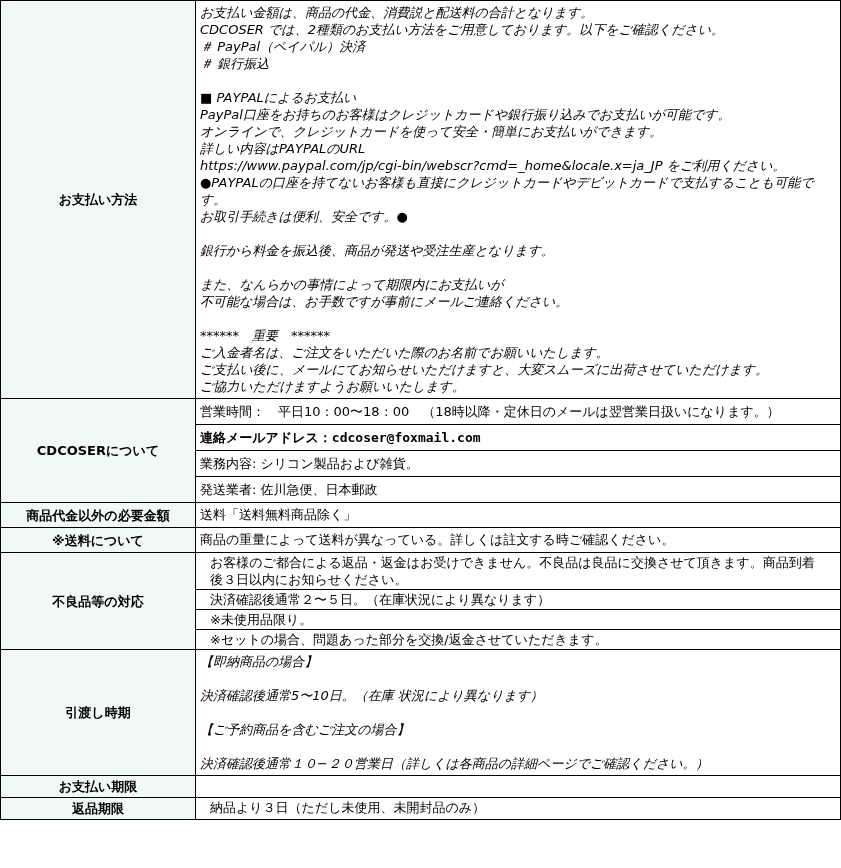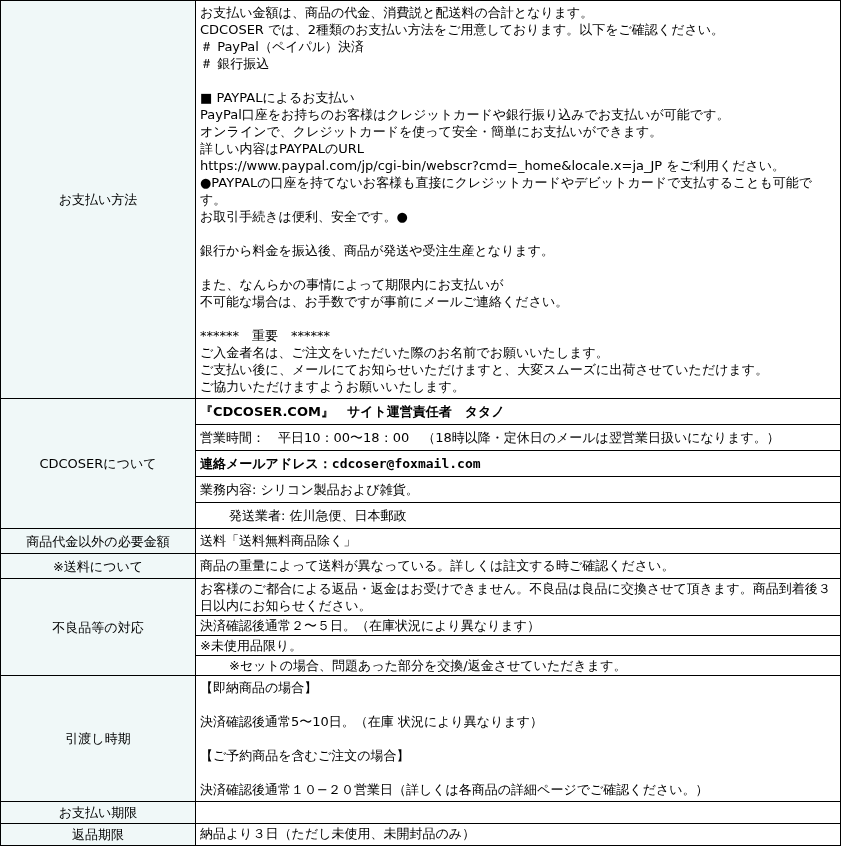--- a/index.html
+++ b/index.html
@@ -23,36 +23,36 @@
   .row{
     display:flex;
     border-bottom:1px solid var(--border-color);
   }
   .label-cell{
     flex:0 0 195px;
     display:flex;
     align-items:center;
     justify-content:center;
     text-align:center;
-    font-weight:normal;
+    font-weight:bold;
     background:var(--header-bg);
     border-right:1px solid var(--border-color);
     padding:2px 12px;
     line-height:17px;
   }
   .content-cell{
     flex:1;
     min-width:0;
   }
   .pad{padding:3px 4px;}
-  .line{line-height:17px;min-height:17px;}
+  .line{line-height:17px;min-height:17px;font-style:italic;}
   .sub-row{border-bottom:1px solid var(--border-color);line-height:17px;}
-  .sub-row:last-child{border-bottom:none;margin-left:29px;}
+  .sub-row:last-child{border-bottom:none;}
   .about-row{padding:4px 4px;}
-  .tight{padding:1px 4px;}
+  .tight{padding:1px 14px;}
   .bold{font-weight:bold;}
   .email{font-family:"DejaVu Sans Mono","Liberation Mono",monospace;}
 </style>
 </head>
 <body>
 
 <div class="shop-table">
 
   <section class="row">
     <div class="label-cell">お支払い方法</div>
@@ -78,21 +78,20 @@
       <div class="line">******　重要　******</div>
       <div class="line">ご入金者名は、ご注文をいただいた際のお名前でお願いいたします。</div>
       <div class="line">ご支払い後に、メールにてお知らせいただけますと、大変スムーズに出荷させていただけます。</div>
       <div class="line">ご協力いただけますようお願いいたします。</div>
     </div>
   </section>
 
   <section class="row">
     <div class="label-cell">CDCOSERについて</div>
     <div class="content-cell">
-      <div class="sub-row about-row bold">『CDCOSER.COM』　サイト運営責任者　タタノ</div>
       <div class="sub-row about-row">営業時間：　平日10：00〜18：00　（18時以降・定休日のメールは翌営業日扱いになります。）</div>
       <div class="sub-row about-row"><span class="bold">連絡メールアドレス：</span><span class="bold email">cdcoser@foxmail.com</span></div>
       <div class="sub-row about-row">業務内容: シリコン製品および雑貨。</div>
       <div class="sub-row about-row">発送業者: 佐川急便、日本郵政</div>
     </div>
   </section>
 
   <section class="row">
     <div class="label-cell">商品代金以外の必要金額</div>
     <div class="content-cell pad">送料「送料無料商品除く」</div>

